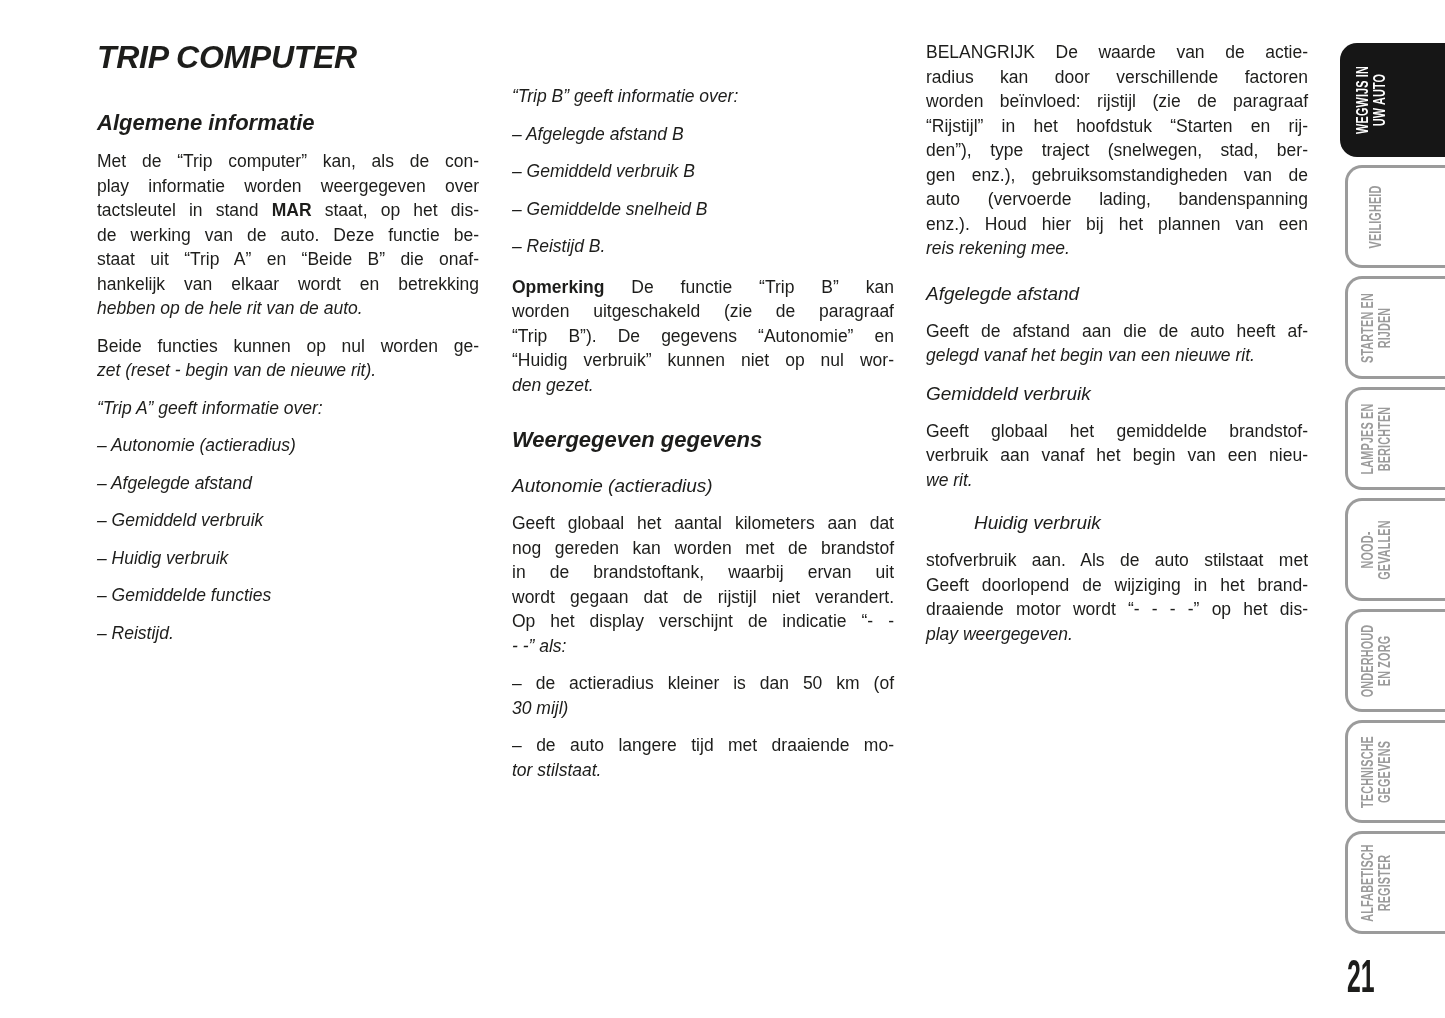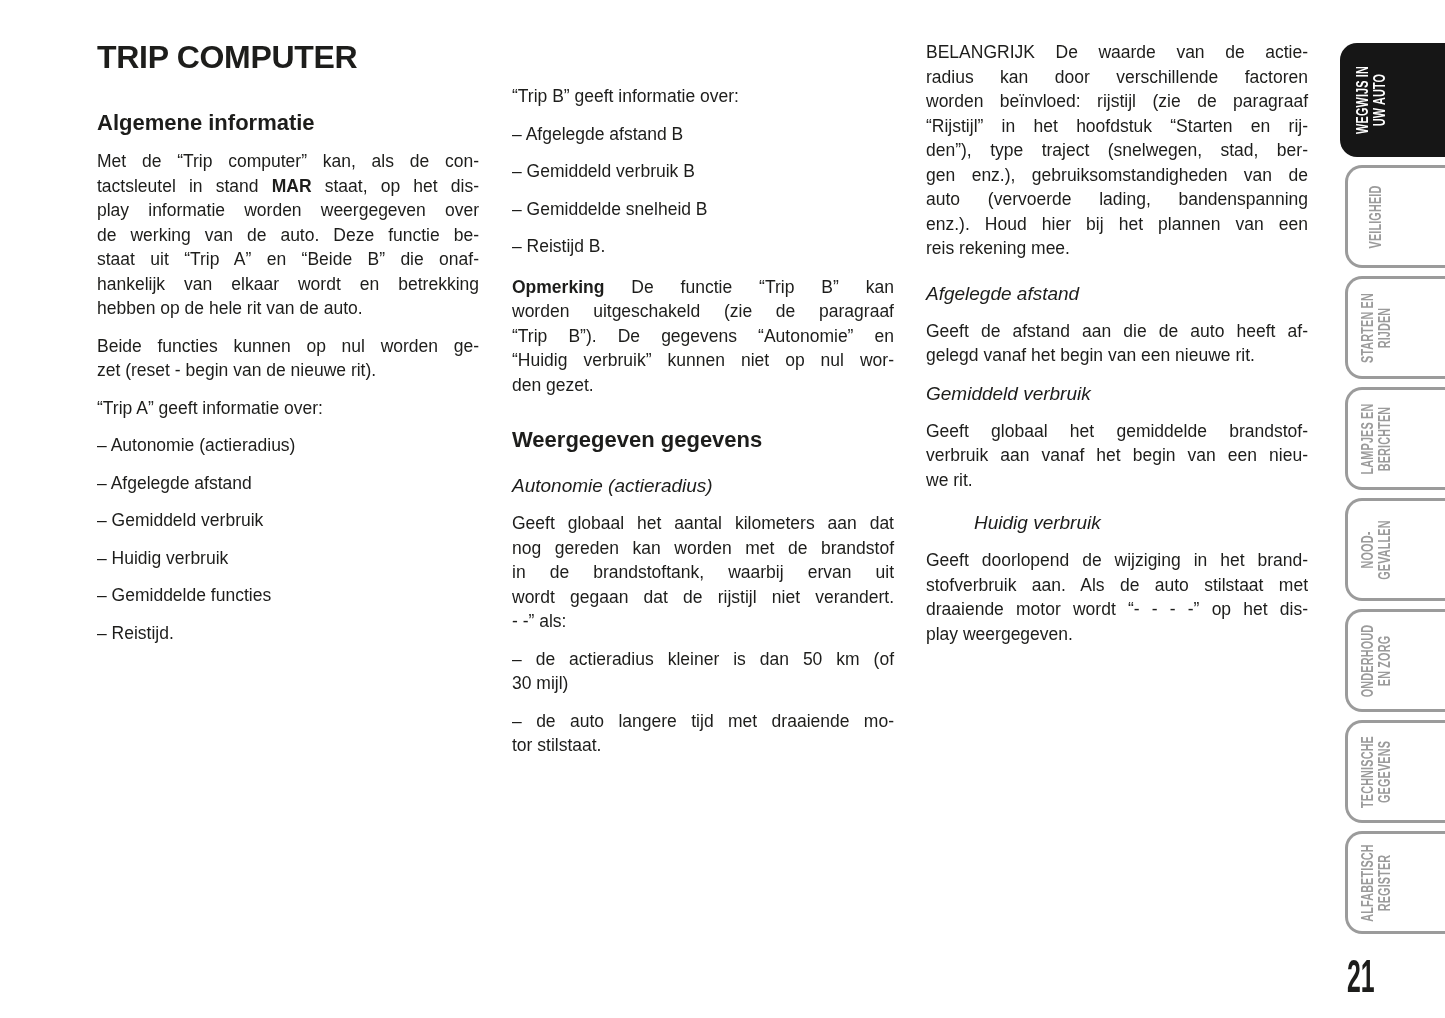--- a/index.html
+++ b/index.html
@@ -22,21 +22,21 @@
   #col1{left:97px;}
   #col2{left:512px;margin-top:44px;}
   #col3{left:926px;}
 
   .block{margin:0 0 13px 0;}
   .block.title{font-size:32px;font-weight:bold;line-height:34px;letter-spacing:-0.3px;margin-bottom:36px;}
   .block.h2{font-size:22px;font-weight:bold;line-height:26px;}
   .block.h3i{font-size:19px;font-style:italic;line-height:25px;margin-bottom:13px;}
   .block.para .line,.block.item .line{font-size:17.5px;line-height:24.5px;}
   .line{text-align:justify;text-align-last:justify;white-space:nowrap;}
-  .line.last{text-align-last:auto;}
+  .line.last{text-align-last:auto;font-style:italic;}
   .seg-b{font-weight:bold;}
 
   .tab-rail{position:absolute;right:0;top:43px;width:105px;}
   .tab{
     position:relative;box-sizing:border-box;
     width:100px;height:103px;margin:0 0 8px auto;
     background:var(--background);
     border:3px solid var(--tab_inactive);border-right:none;
     border-radius:17px 0 0 17px;
   }
@@ -66,22 +66,22 @@
 <div class="page">
   <div class="col" id="col1">
       <div class="block title">
         <div class="line last"><span class="seg">TRIP COMPUTER</span></div>
       </div>
       <div class="block h2">
         <div class="line last"><span class="seg">Algemene informatie</span></div>
       </div>
       <div class="block para">
         <div class="line"><span class="seg">Met de “Trip computer” kan, als de con-</span></div>
+        <div class="line"><span class="seg">play informatie worden weergegeven over</span></div>
         <div class="line"><span class="seg">tactsleutel in stand </span><span class="seg-b">MAR</span><span class="seg"> staat, op het dis-</span></div>
-        <div class="line"><span class="seg">play informatie worden weergegeven over</span></div>
         <div class="line"><span class="seg">de werking van de auto. Deze functie be-</span></div>
         <div class="line"><span class="seg">staat uit “Trip A” en “Beide B” die onaf-</span></div>
         <div class="line"><span class="seg">hankelijk van elkaar wordt en betrekking</span></div>
         <div class="line last"><span class="seg">hebben op de hele rit van de auto.</span></div>
       </div>
       <div class="block para">
         <div class="line"><span class="seg">Beide functies kunnen op nul worden ge-</span></div>
         <div class="line last"><span class="seg">zet (reset - begin van de nieuwe rit).</span></div>
       </div>
       <div class="block para">
@@ -133,20 +133,21 @@
         <div class="line last"><span class="seg">Weergegeven gegevens</span></div>
       </div>
       <div class="block h3i">
         <div class="line last"><span class="seg">Autonomie (actieradius)</span></div>
       </div>
       <div class="block para">
         <div class="line"><span class="seg">Geeft globaal het aantal kilometers aan dat</span></div>
         <div class="line"><span class="seg">nog gereden kan worden met de brandstof</span></div>
         <div class="line"><span class="seg">in de brandstoftank, waarbij ervan uit</span></div>
         <div class="line"><span class="seg">wordt gegaan dat de rijstijl niet verandert.</span></div>
+        <div class="line"><span class="seg">Op het display verschijnt de indicatie “- -</span></div>
         <div class="line last"><span class="seg">- -” als:</span></div>
       </div>
       <div class="block para">
         <div class="line"><span class="seg">– de actieradius kleiner is dan 50 km (of</span></div>
         <div class="line last"><span class="seg">30 mijl)</span></div>
       </div>
       <div class="block para">
         <div class="line"><span class="seg">– de auto langere tijd met draaiende mo-</span></div>
         <div class="line last"><span class="seg">tor stilstaat.</span></div>
       </div>
@@ -175,22 +176,22 @@
       </div>
       <div class="block para">
         <div class="line"><span class="seg">Geeft globaal het gemiddelde brandstof-</span></div>
         <div class="line"><span class="seg">verbruik aan vanaf het begin van een nieu-</span></div>
         <div class="line last"><span class="seg">we rit.</span></div>
       </div>
       <div class="block h3i" style="margin-top: 18px; margin-left: 48px;">
         <div class="line last"><span class="seg">Huidig verbruik</span></div>
       </div>
       <div class="block para">
+        <div class="line"><span class="seg">stofverbruik aan. Als de auto stilstaat met</span></div>
         <div class="line"><span class="seg">Geeft doorlopend de wijziging in het brand-</span></div>
-        <div class="line"><span class="seg">stofverbruik aan. Als de auto stilstaat met</span></div>
         <div class="line"><span class="seg">draaiende motor wordt “- - - -” op het dis-</span></div>
         <div class="line last"><span class="seg">play weergegeven.</span></div>
       </div>
     </div>
   <nav class="tab-rail">
       <div class="tab active">
         <div class="tab-label">WEGWIJS IN<br>UW AUTO</div>
       </div>
       <div class="tab">
         <div class="tab-label">VEILIGHEID</div>

